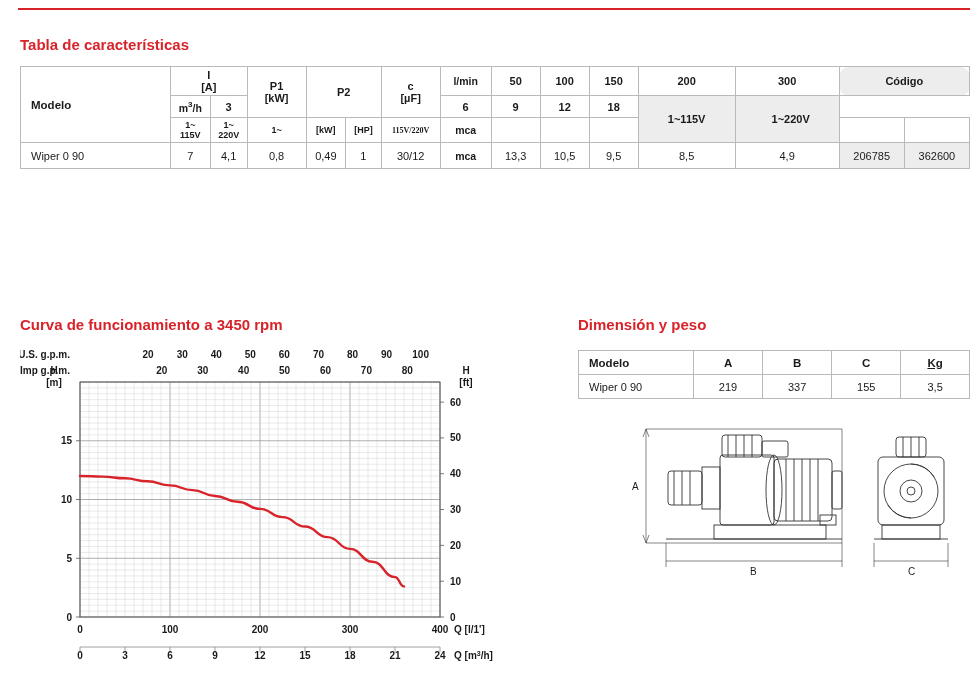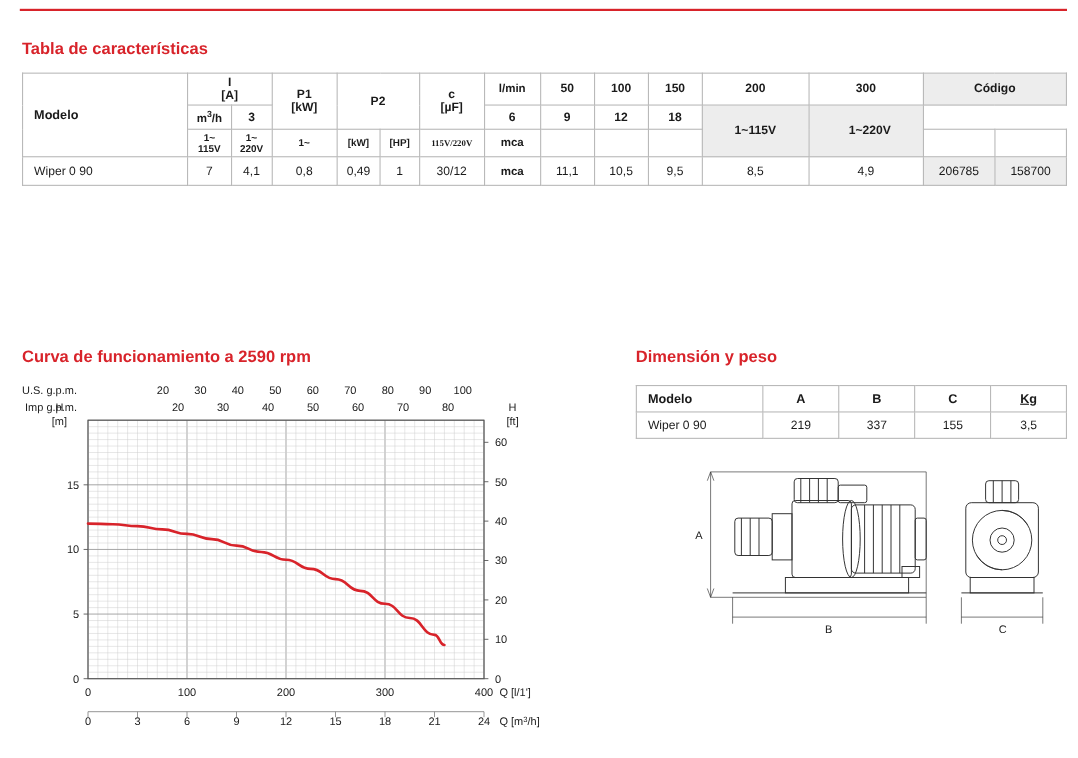--- a/index.html
+++ b/index.html
@@ -93,20 +93,21 @@
     position: absolute;
     left: 20px;
     top: 316px;
   }
   #chart-area {
     position: absolute;
     left: 20px;
     top: 340px;
     width: 500px;
     height: 340px;
+    font-weight: bold;
   }
   #chart-svg { display: block; }
   
   #title-dimension {
     position: absolute;
     left: 578px;
     top: 316px;
   }
   #dim-table {
     position: absolute;
@@ -167,21 +168,21 @@
       <td class="hdr" rowspan="2" style="width:52px;">
         <span>c</span><br>
         <span>[µF]</span>
       </td>
       <td class="unit-lbl" style="width:44px;">l/min</td>
       <td class="hdr" style="width:42px;">50</td>
       <td class="hdr" style="width:42px;">100</td>
       <td class="hdr" style="width:42px;">150</td>
       <td class="hdr" style="width:42px;">200</td>
       <td class="hdr" style="width:42px;">300</td>
-      <td class="hdr shaded" colspan="2" style="width:180px;">Código</td>
+      <td class="hdr shaded" colspan="2" style="width:180px;border-radius:10px;">Código</td>
     </tr>
     <tr>
       <td class="unit-lbl">m<span class="sup">3</span>/h</td>
       <td class="hdr">3</td>
       <td class="hdr">6</td>
       <td class="hdr">9</td>
       <td class="hdr">12</td>
       <td class="hdr">18</td>
       <td class="hdr shaded" rowspan="2" style="width:90px;">1~115V</td>
       <td class="hdr shaded" rowspan="2" style="width:90px;padding-left:10px;">1~220V</td>
@@ -208,32 +209,32 @@
     </tr>
     <tr style="height:26px;">
       <td class="model-name">Wiper 0 90</td>
       <td>7</td>
       <td>4,1</td>
       <td>0,8</td>
       <td>0,49</td>
       <td>1</td>
       <td>30/12</td>
       <td class="unit-lbl">mca</td>
-      <td>11,1</td>
+      <td>13,3</td>
       <td>10,5</td>
       <td>9,5</td>
       <td>8,5</td>
       <td>4,9</td>
       <td class="shaded">206785</td>
-      <td class="shaded">158700</td>
+      <td class="shaded">362600</td>
     </tr>
   </tbody>
 </table>
 
-<div id="title-curva" class="section-title">Curva de funcionamiento a 2590 rpm</div>
+<div id="title-curva" class="section-title">Curva de funcionamiento a 3450 rpm</div>
 
 <div id="chart-area">
   <svg id="chart-svg" width="500" height="340" viewBox="0 0 500 340" xmlns="http://www.w3.org/2000/svg">
     <g id="chart-grid">
         <line x1="60" y1="42" x2="60" y2="277" stroke="#9a9a9a" stroke-width="0.8"></line>
         <line x1="69" y1="42" x2="69" y2="277" stroke="#cfcfcf" stroke-width="0.45"></line>
         <line x1="78" y1="42" x2="78" y2="277" stroke="#cfcfcf" stroke-width="0.45"></line>
         <line x1="87" y1="42" x2="87" y2="277" stroke="#cfcfcf" stroke-width="0.45"></line>
         <line x1="96" y1="42" x2="96" y2="277" stroke="#cfcfcf" stroke-width="0.45"></line>
         <line x1="105" y1="42" x2="105" y2="277" stroke="#cfcfcf" stroke-width="0.45"></line>

